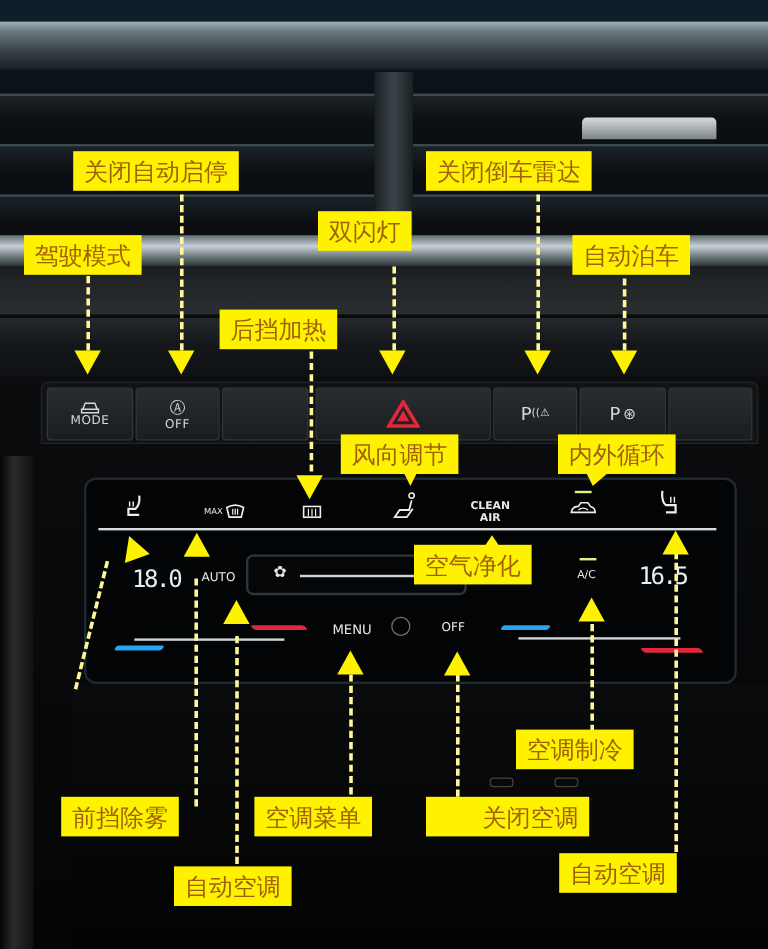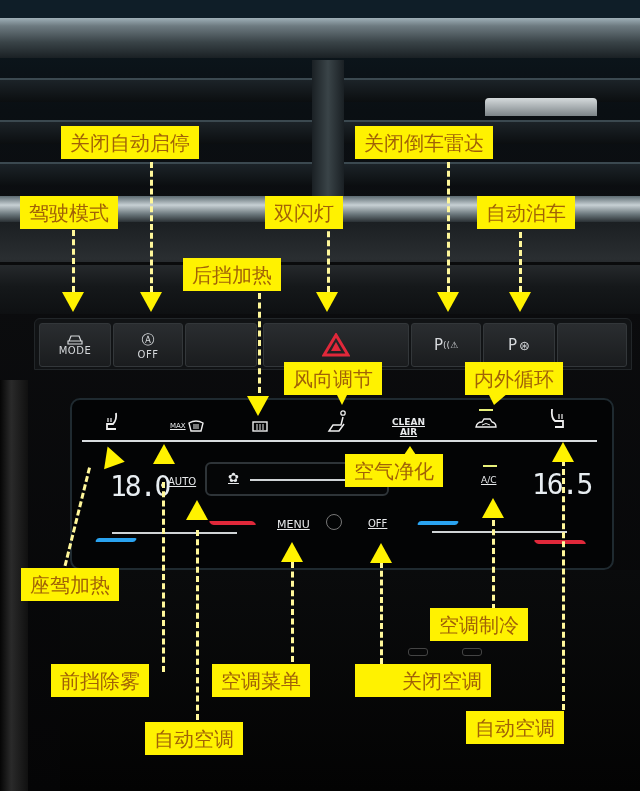--- a/index.html
+++ b/index.html
@@ -19,22 +19,22 @@
     background:linear-gradient(180deg,#1b1f22 0%,#2a2e31 40%,#15181a 70%,#0e1012 100%);}
   .leather-seam{left:0;top:262px;width:640px;height:3px;background:#0a0b0c;}
   
   .btn-row{left:34px;top:318px;width:596px;height:50px;background:#111315;border-radius:6px 6px 0 0;border:1px solid #222629;}
   .hw-btn{position:absolute;top:4px;height:42px;background:linear-gradient(180deg,#2a2d30,#1a1c1e);border:1px solid #33373a;border-radius:3px;
     color:#d6d9dc;display:flex;flex-direction:column;align-items:center;justify-content:center;font-size:10px;}
   .hw-btn .sub{font-size:10px;letter-spacing:0.5px;}
   
   .panel{left:70px;top:398px;width:540px;height:168px;background:#030405;border:2px solid #1f2a30;border-radius:10px;}
   .divider-line{height:2px;background:#d8dcdf;}
-  .icon-white{color:#e8eaec;font-size:11px;text-align:center;text-decoration:underline;}
-  .temp{color:#e8eef2;font-size:28px;font-family:"DejaVu Sans Mono",monospace;letter-spacing:-2px;}
+  .icon-white{color:#e8eaec;font-size:11px;text-align:center;}
+  .temp{color:#e8eef2;font-size:20px;font-family:"DejaVu Sans Mono",monospace;letter-spacing:-2px;}
   .fan-bar{left:205px;top:462px;width:180px;height:30px;border:2px solid #2e3438;border-radius:6px;background:#050607;}
   .slider-line{height:2px;background:#d0d4d6;}
   .blue-seg{height:4px;background:#2aa3f0;border-radius:2px;}
   .red-seg{height:4px;background:#e0283a;border-radius:2px;}
   
   .callout{position:absolute;background:#fff200;color:#a16207;font-size:20px;line-height:1;padding:7px 9px 6px;white-space:nowrap;font-family:"DejaVu Sans",sans-serif;}
   .dash-v{position:absolute;width:0;border-left:3px dashed #fff79a;}
   .arr-down{position:absolute;width:0;height:0;border-left:11px solid transparent;border-right:11px solid transparent;border-top:20px solid #fff200;}
   .arr-up{position:absolute;width:0;height:0;border-left:11px solid transparent;border-right:11px solid transparent;border-bottom:20px solid #fff200;}
   .lower-console{left:60px;top:570px;width:580px;height:221px;background:linear-gradient(180deg,#0a0b0c,#030303);}
@@ -186,27 +186,26 @@
   <div class="arr-up" style="left:370px;top:543px;"></div>
   <div class="arr-up" style="left:482px;top:498px;"></div>
   <div class="arr-up" style="left:552px;top:442px;"></div>
   <div class="abs" style="left:402px;top:446px;width:0;height:0;border-left:8px solid transparent;border-right:8px solid transparent;border-bottom:12px solid #fff200;"></div>
   <div class="abs" style="left:336px;top:393px;width:0;height:0;border-left:6px solid transparent;border-right:6px solid transparent;border-top:12px solid #fff200;"></div>
   <div class="abs" style="left:488px;top:393px;width:0;height:0;border-left:6px solid transparent;border-right:14px solid transparent;border-top:12px solid #fff200;"></div>
 
   <div class="callout" style="left:61px;top:126px;">关闭自动启停</div>
   <div class="callout" style="left:355px;top:126px;">关闭倒车雷达</div>
   <div class="callout" style="left:20px;top:196px;">驾驶模式</div>
-  <div class="callout" style="left:265px;top:196px;">双闪灯</div>
+  <div class="callout" style="left:265px;top:176px;">双闪灯</div>
   <div class="callout" style="left:477px;top:196px;">自动泊车</div>
   <div class="callout" style="left:183px;top:258px;">后挡加热</div>
   <div class="callout" style="left:284px;top:362px;">风向调节</div>
   <div class="callout" style="left:465px;top:362px;">内外循环</div>
   <div class="callout" style="left:345px;top:454px;">空气净化</div>
-  <div class="callout" style="left:21px;top:568px;">座驾加热</div>
   <div class="callout" style="left:430px;top:608px;">空调制冷</div>
   <div class="callout" style="left:51px;top:664px;">前挡除雾</div>
   <div class="callout" style="left:212px;top:664px;">空调菜单</div>
   <div class="callout" style="left:355px;top:664px;padding-left:47px;">关闭空调</div>
   <div class="callout" style="left:145px;top:722px;">自动空调</div>
   <div class="callout" style="left:466px;top:711px;">自动空调</div>
 
 </div>
 
 </body></html>

